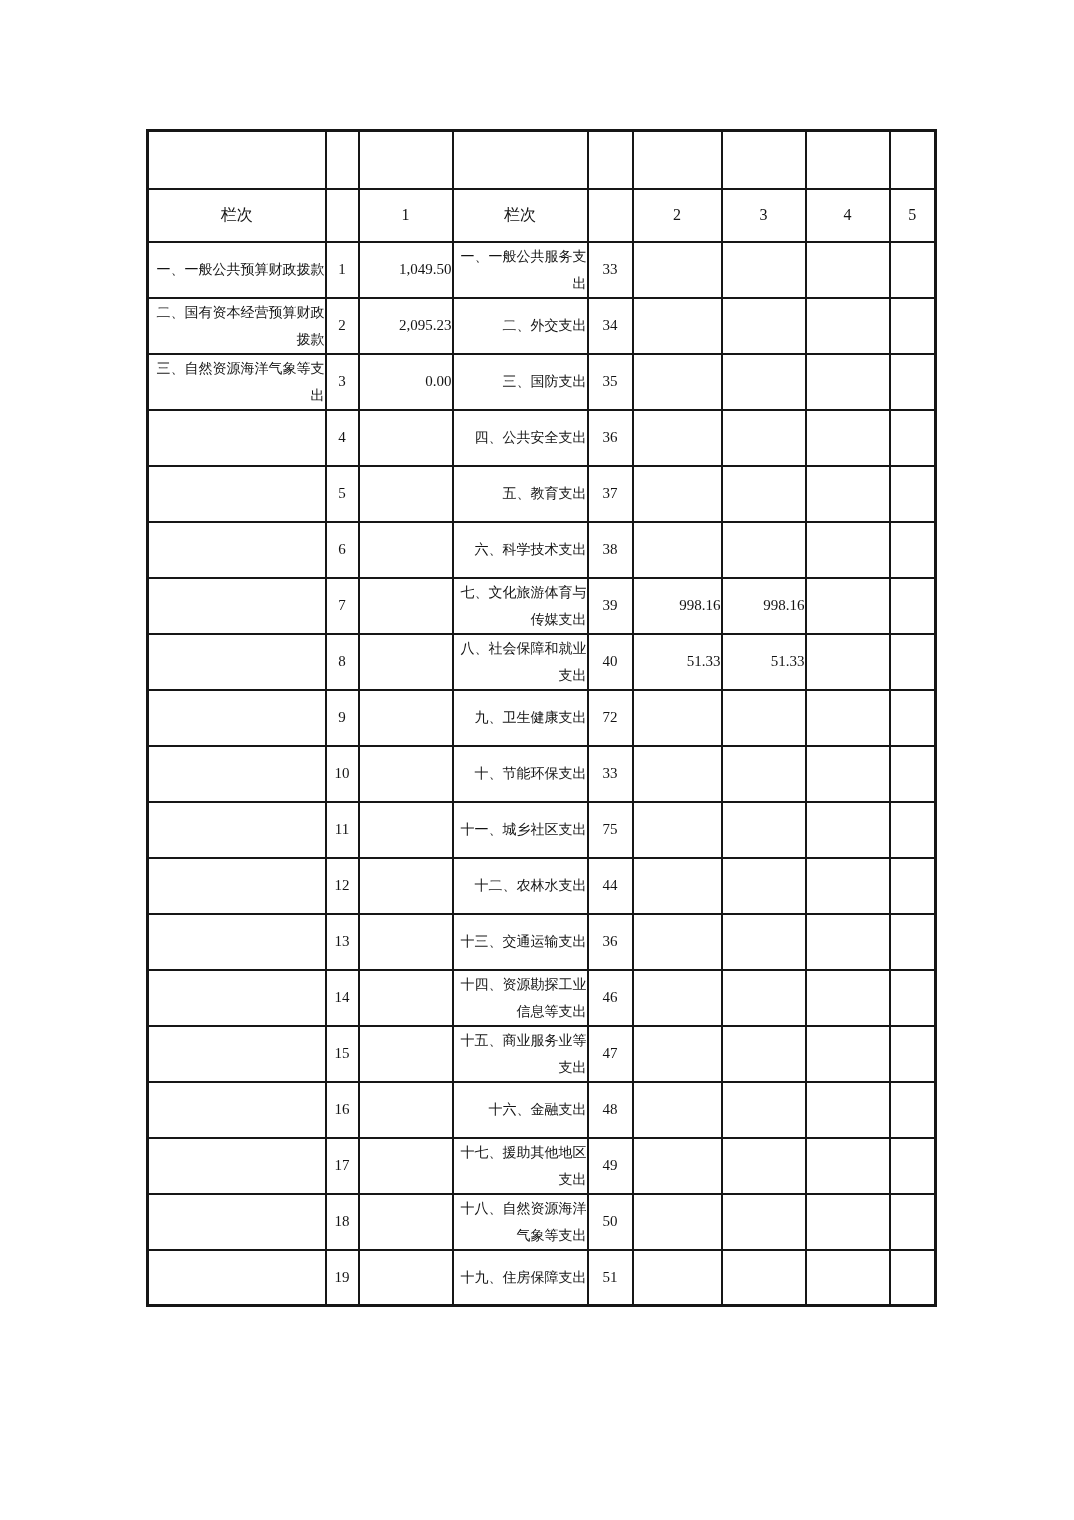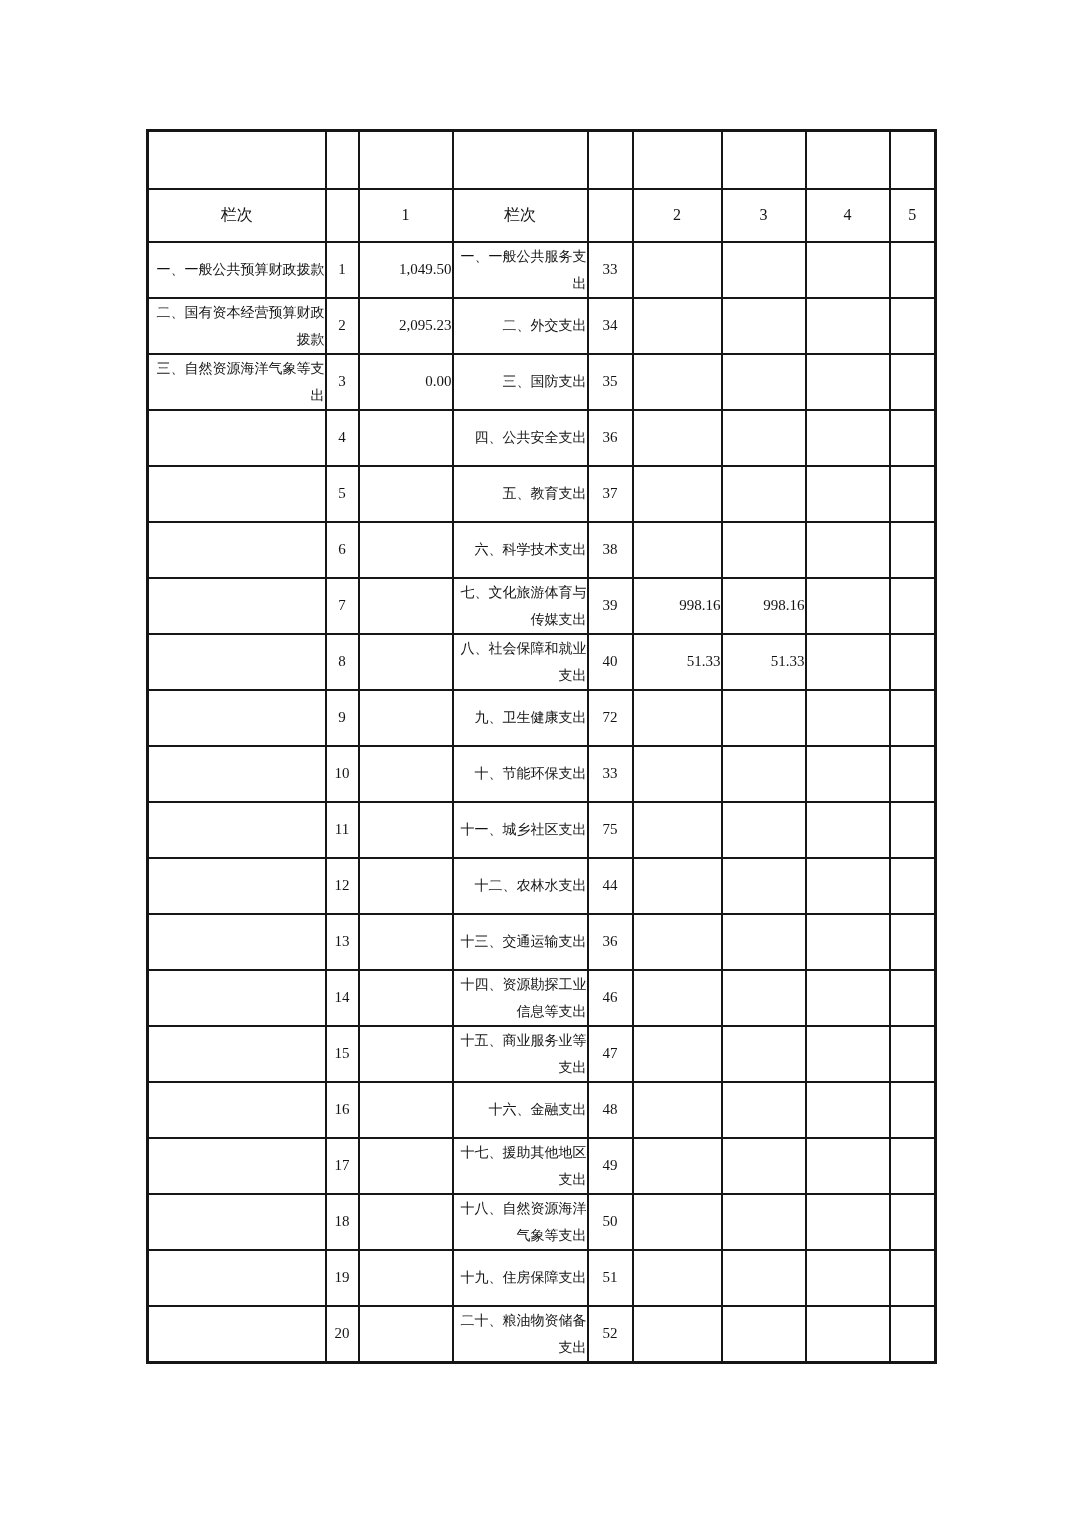--- a/index.html
+++ b/index.html
@@ -293,29 +293,18 @@
       <td class="lbl"></td>
       <td class="num">19</td>
       <td class="val"></td>
       <td class="lbl">十九、住房保障支出</td>
       <td class="num">51</td>
       <td class="val"></td>
       <td class="val"></td>
       <td class="val"></td>
       <td class="val"></td>
     </tr>
-        <tr class="r">
-      <td class="lbl"></td>
-      <td class="num">20</td>
-      <td class="val"></td>
-      <td class="lbl">二十、粮油物资储备支出</td>
-      <td class="num">52</td>
-      <td class="val"></td>
-      <td class="val"></td>
-      <td class="val"></td>
-      <td class="val"></td>
-    </tr>
       </tbody>
   </table>
 
   <div class="page-number">7</div>
 
 </div>
 
 </body></html>

